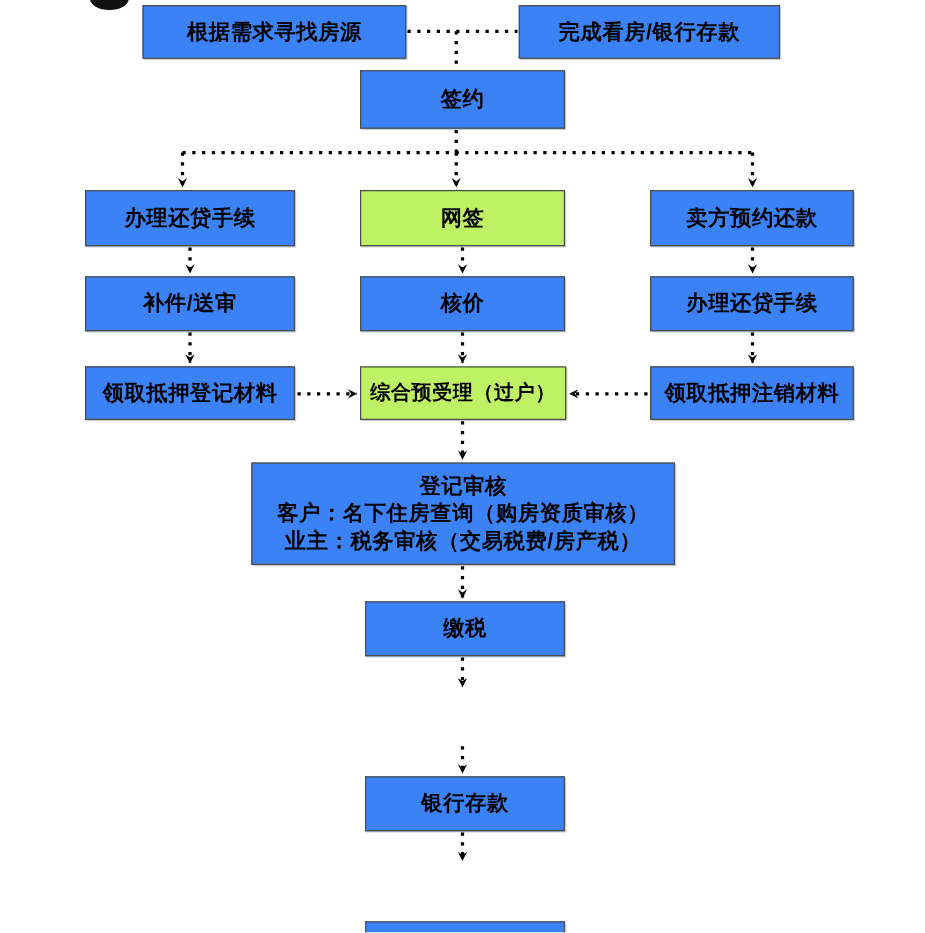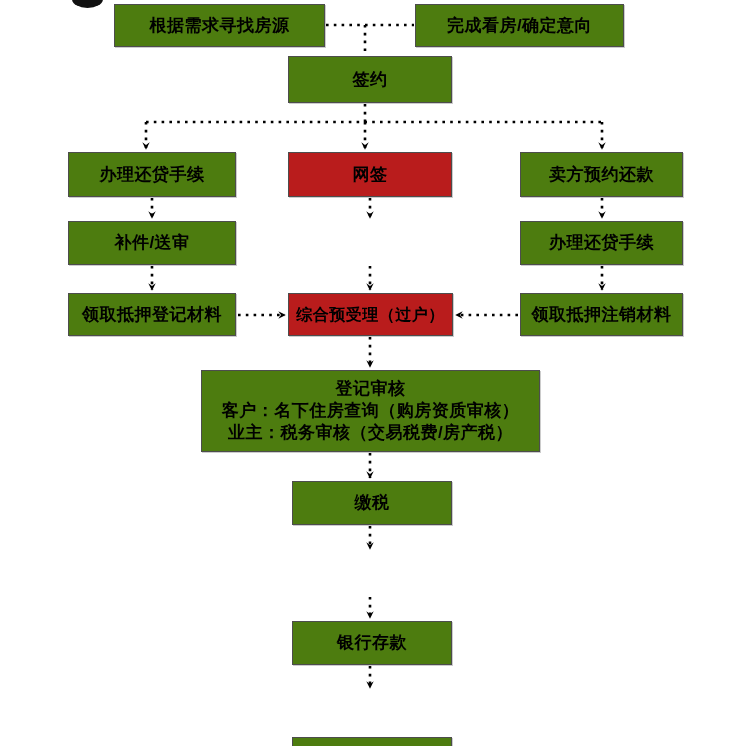--- a/index.html
+++ b/index.html
@@ -23,34 +23,34 @@
     left: 0;
     top: 0;
     width: 740px;
     height: 746px;
     pointer-events: none;
   }
   .node {
     position: absolute;
     box-sizing: border-box;
     border: 1.6px solid #4d4d4d;
-    background: #4d7c0f;
+    background: #3b82f6;
     color: #000000;
     display: flex;
     align-items: center;
     justify-content: center;
     text-align: center;
     font-size: 17px;
     font-weight: bold;
     letter-spacing: 0.5px;
     line-height: 1.25;
     box-shadow: 1px 1px 0 rgba(0,0,0,0.20);
   }
   .node.highlight {
-    background: #b91c1c;
+    background: #bef264;
   }
   .node.multiline {
     flex-direction: column;
     line-height: 1.3;
     padding: 3px 6px;
   }
   .node.multiline .line-1 { font-size: 17px; font-weight: bold; }
   .node.multiline .line-2,
   .node.multiline .line-3 { font-size: 17px; font-weight: bold; }
   .corner-dot {
@@ -105,32 +105,33 @@
       <path d="M370,526 L370,549" marker-end="url(#arrowhead)"></path>
 
       <path d="M370,597 L370,618" marker-end="url(#arrowhead)"></path>
 
       <path d="M370,666 L370,688" marker-end="url(#arrowhead)"></path>
     </g>
   </svg>
 
   <div class="node" style="left:114px; top:4px; width:211px; height:43px;">根据需求寻找房源</div>
 
-  <div class="node" style="left:415px; top:4px; width:209px; height:43px;">完成看房/确定意向</div>
+  <div class="node" style="left:415px; top:4px; width:209px; height:43px;">完成看房/银行存款</div>
 
   <div class="node" style="left:288px; top:56px; width:164px; height:47px;">签约</div>
 
   <div class="node" style="left:68px; top:152px; width:168px; height:45px;">办理还贷手续</div>
 
   <div class="node highlight" style="left:288px; top:152px; width:164px; height:45px;">网签</div>
 
   <div class="node" style="left:68px; top:221px; width:168px; height:44px;">补件/送审</div>
 
   <div class="node" style="left:520px; top:152px; width:163px; height:45px;">卖方预约还款</div>
 
+  <div class="node" style="left:288px; top:221px; width:164px; height:44px;">核价</div>
 
   <div class="node" style="left:520px; top:221px; width:163px; height:44px;">办理还贷手续</div>
 
   <div class="node" style="left:68px; top:293px; width:168px; height:43px;">领取抵押登记材料</div>
 
   <div class="node highlight" style="left:288px; top:293px; width:165px; height:43px; font-size:16px;">综合预受理（过户）</div>
 
   <div class="node" style="left:520px; top:293px; width:163px; height:43px;">领取抵押注销材料</div>
 
   <div class="node multiline" style="left:201px; top:370px; width:339px; height:82px;">

